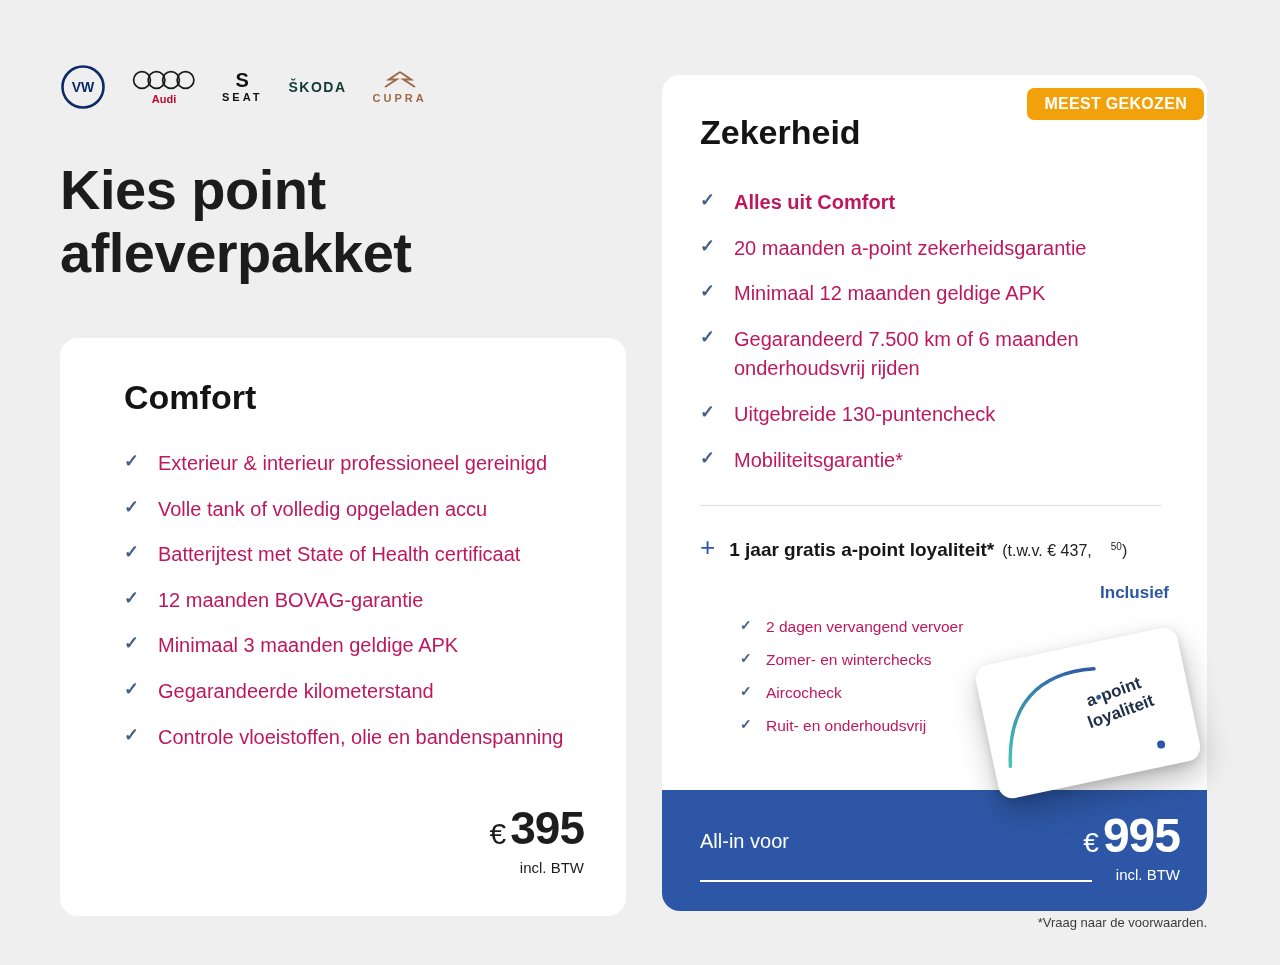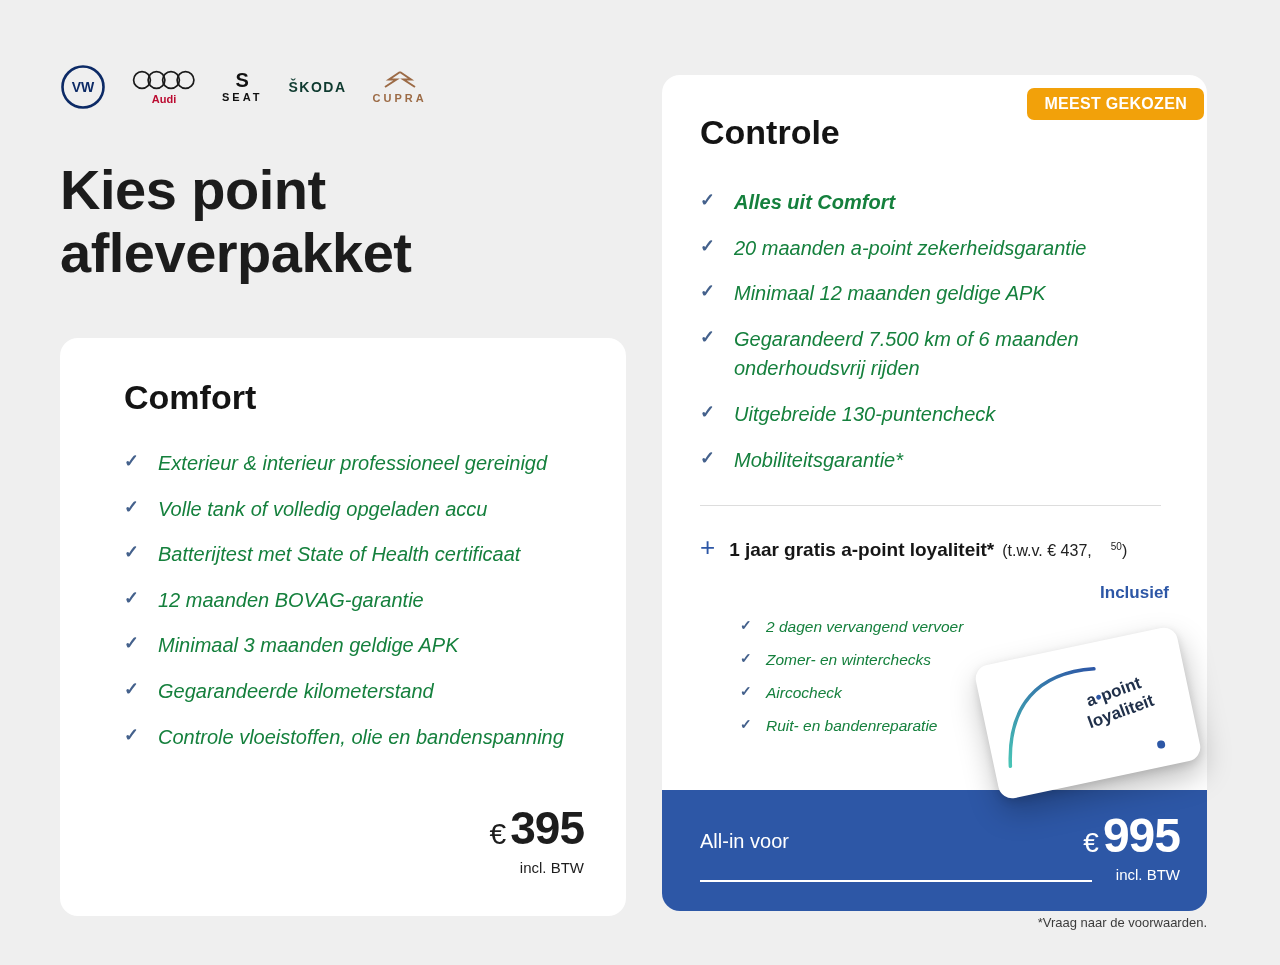--- a/index.html
+++ b/index.html
@@ -30,21 +30,21 @@
 
   
   .card { position:absolute; background:#fff; border-radius:18px; }
   .card-title { font-size:34px; font-weight:700; color:#141414; }
   .features { list-style:none; display:flex; flex-direction:column; gap:16px; }
   .feat { display:flex; align-items:flex-start; }
   .check {
     color: var(--check, #44618c); font-size:18px; font-weight:700;
     width:24px; flex:0 0 24px; margin-right:10px; margin-top:1px; text-align:left;
   }
-  .ftext { font-size:20px; line-height:1.48; color:#15803d;font-style:italic; }
+  .ftext { font-size:20px; line-height:1.48; color:#be185d; }
   .ftext.bold { font-weight:700; }
   .price-block { position:absolute; right:42px; bottom:40px; text-align:right; }
   .price-line { display:flex; align-items:baseline; justify-content:flex-end; }
   .euro { font-size:30px; font-weight:400; margin-right:4px; }
   .amount { font-size:46px; font-weight:700; letter-spacing:-1px; }
   .vat { font-size:15px; margin-top:4px; color:#1d1d1d; }
 
   
   .comfort-card { left:60px; top:338px; width:566px; height:578px; padding:40px 64px; }
   .comfort-card .features { margin-top:32px; width:470px; }
@@ -175,21 +175,21 @@
     <div class="price-line">
       <span class="euro">€</span>
       <span class="amount">395</span>
     </div>
     <div class="vat">incl. BTW</div>
   </div>
 </section>
 
 <section class="card zekerheid-card">
   <div class="badge">MEEST GEKOZEN</div>
-  <h2 class="card-title">Controle</h2>
+  <h2 class="card-title">Zekerheid</h2>
   <ul class="features">
     <li class="feat">
       <span class="check">✓</span>
       <span class="ftext bold">Alles uit Comfort</span>
     </li>
     <li class="feat">
       <span class="check">✓</span>
       <span class="ftext">20 maanden a-point zekerheidsgarantie</span>
     </li>
     <li class="feat">
@@ -228,21 +228,21 @@
     <li class="feat">
       <span class="check">✓</span>
       <span class="ftext">Zomer- en winterchecks</span>
     </li>
     <li class="feat">
       <span class="check">✓</span>
       <span class="ftext">Aircocheck</span>
     </li>
     <li class="feat">
       <span class="check">✓</span>
-      <span class="ftext">Ruit- en bandenreparatie</span>
+      <span class="ftext">Ruit- en onderhoudsvrij</span>
     </li>
   </ul>
 
   <div class="loyalty-visual">
     <svg width="206" height="136" viewBox="0 0 206 136">
       <defs>
         <linearGradient id="lg1" x1="0" y1="1" x2="1" y2="0">
           <stop offset="0" stop-color="#49c5b6"></stop>
           <stop offset="1" stop-color="#2d57a6"></stop>
         </linearGradient>

